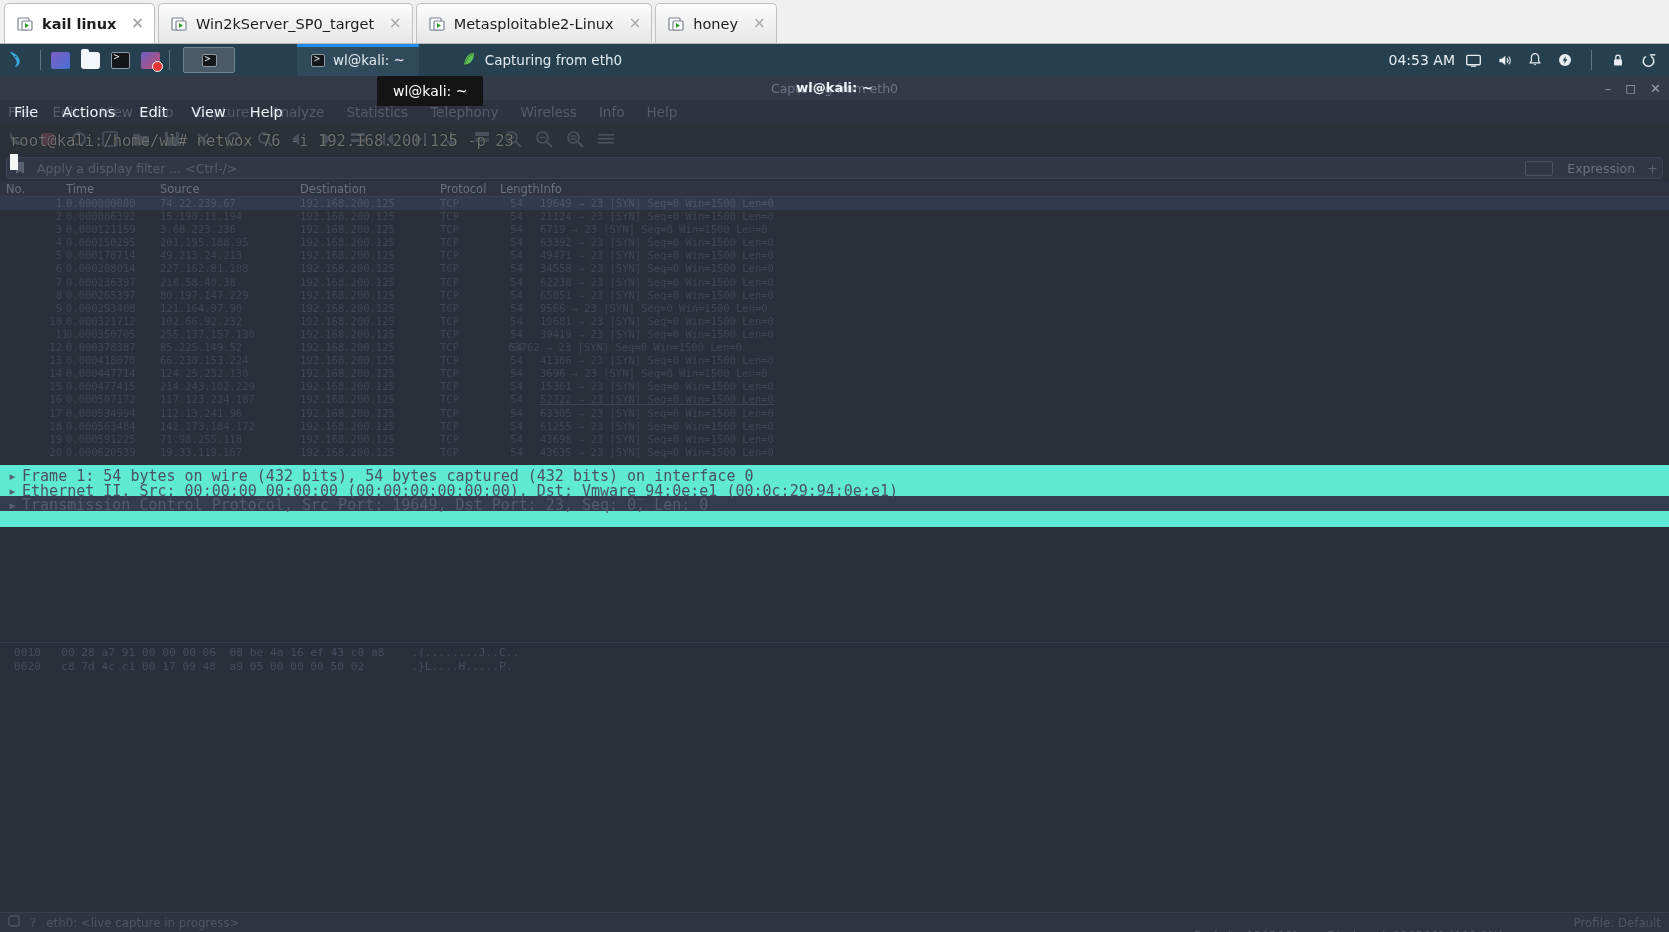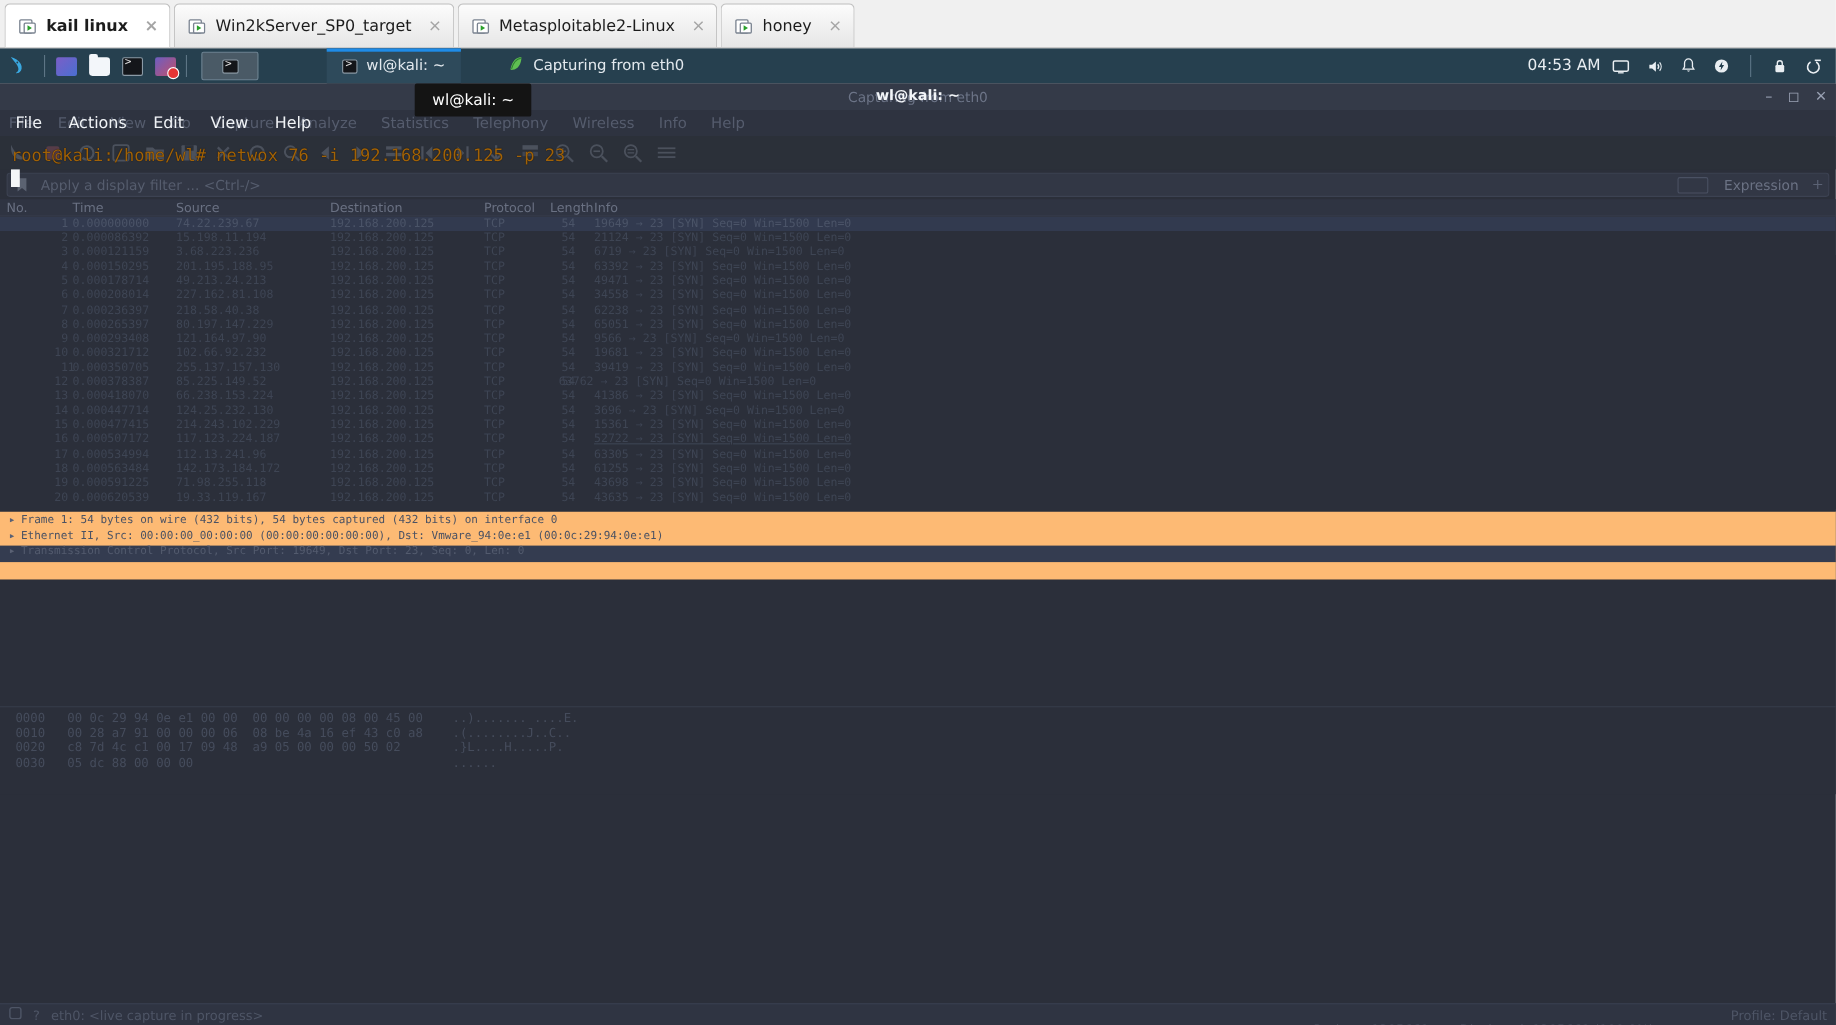--- a/index.html
+++ b/index.html
@@ -121,22 +121,22 @@
   .ws-packets { position: relative; height: 268px; background: #2b2f3a; overflow: hidden; }
   .pkt-row {
     height: 13.1px; position: relative;
     font-family: "DejaVu Sans Mono", monospace; font-size: 10.5px;
     color: #3e4554; white-space: nowrap;
   }
   .pkt-row.selected { background: #323a4f; color: #4b5468; }
   .pkt-row span { position: absolute; top: 0; }
 
   .ws-details {
-    background: #fdba74; padding-top: 2px; height: 62px;
-    font-family: "DejaVu Sans Mono", monospace; font-size: 10px; color: #4d5costs;
+    background: #5eead4; padding-top: 2px; height: 62px;
+    font-family: "DejaVu Sans Mono", monospace; font-size: 15px; color: #4d5costs;
   }
   .det-row { height: 14.5px; color: #4b5263; white-space: nowrap; padding-left: 8px; }
   .det-row.sel { background: #343c50; color: #535b6e; }
   .det-arrow { color: #5a6174; margin-right: 5px; }
 
   .ws-spacer { background: #2b2f3a; }
   .ws-hexpane {
     background: #2b2f3a; border-top: 1px solid #363c4a;
     font-family: "DejaVu Sans Mono", monospace; font-size: 11.2px;
     color: #454c5c; padding-top: 3px;
@@ -161,21 +161,21 @@
     color: #f2f5f8; font-size: 13px; font-weight: bold;
     background: transparent;
   }
   .term-menubar {
     height: 26px; display: flex; align-items: center; gap: 24px;
     padding-left: 14px; color: #f0f3f6; font-size: 14.5px;
     background: transparent;
   }
   .term-body {
     font-family: "DejaVu Sans Mono", monospace;
-    font-size: 15.5px; color: #a16207;
+    font-size: 15.5px; color: #737373;
     padding: 6px 0 0 10px; line-height: 1.35;
     text-shadow: 0 0 1px rgba(0,0,0,.9);
   }
   .term-cursor {
     display: inline-block; width: 8px; height: 16px;
     background: #f4f6f8; vertical-align: -3px;
   }
   .tooltip {
     position: absolute; left: 377px; top: 76px;
     background: #141414; color: #ffffff;
@@ -666,24 +666,22 @@
 
     <div class="ws-details" id="packet-details">
         <div class="det-row"><span class="det-arrow">▸</span><span>Frame 1: 54 bytes on wire (432 bits), 54 bytes captured (432 bits) on interface 0</span></div>
         <div class="det-row"><span class="det-arrow">▸</span><span>Ethernet II, Src: 00:00:00_00:00:00 (00:00:00:00:00:00), Dst: Vmware_94:0e:e1 (00:0c:29:94:0e:e1)</span></div>
         <div class="det-row sel"><span class="det-arrow">▸</span><span>Transmission Control Protocol, Src Port: 19649, Dst Port: 23, Seq: 0, Len: 0</span></div>
       </div>
 
     <div class="ws-spacer" style="height:115px"></div>
 
     <div class="ws-hexpane" id="hex-pane" style="height:80px">
-        <div class="hex-row"><span>0000   </span><span style="display: inline-block; width: 330px;">00 0c 29 94 0e e1 00 00  00 00 00 00 08 00 45 00</span><span>   ..)....... ....E.</span></div>
         <div class="hex-row"><span>0010   </span><span style="display: inline-block; width: 330px;">00 28 a7 91 00 00 00 06  08 be 4a 16 ef 43 c0 a8</span><span>   .(........J..C..</span></div>
         <div class="hex-row"><span>0020   </span><span style="display: inline-block; width: 330px;">c8 7d 4c c1 00 17 09 48  a9 05 00 00 00 50 02</span><span>   .}L....H.....P.</span></div>
-        <div class="hex-row"><span>0030   </span><span style="display: inline-block; width: 330px;">05 dc 88 00 00 00</span><span>   ......</span></div>
       </div>
 
     <div class="ws-statusbar">
       <span>
         <svg width="12" height="12" viewBox="0 0 12 12">
             <rect x="1" y="1" width="10" height="10" rx="2" fill="none" stroke="#4e5566" stroke-width="1.3"></rect>
           </svg>
       </span>
       <span style="color:#4e5566">?</span>
       <span>eth0: &lt;live capture in progress&gt;</span>

